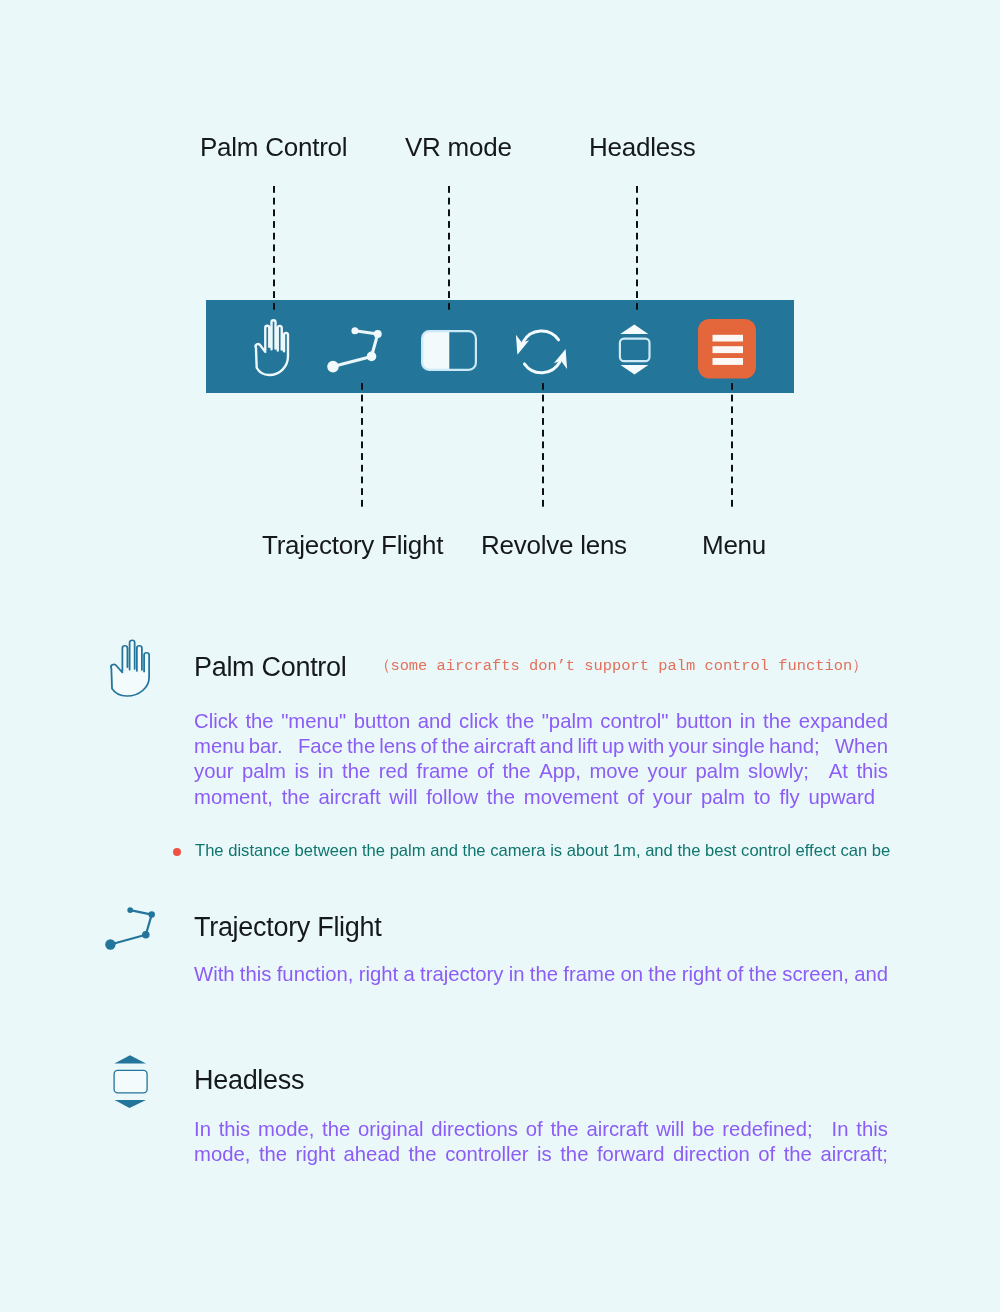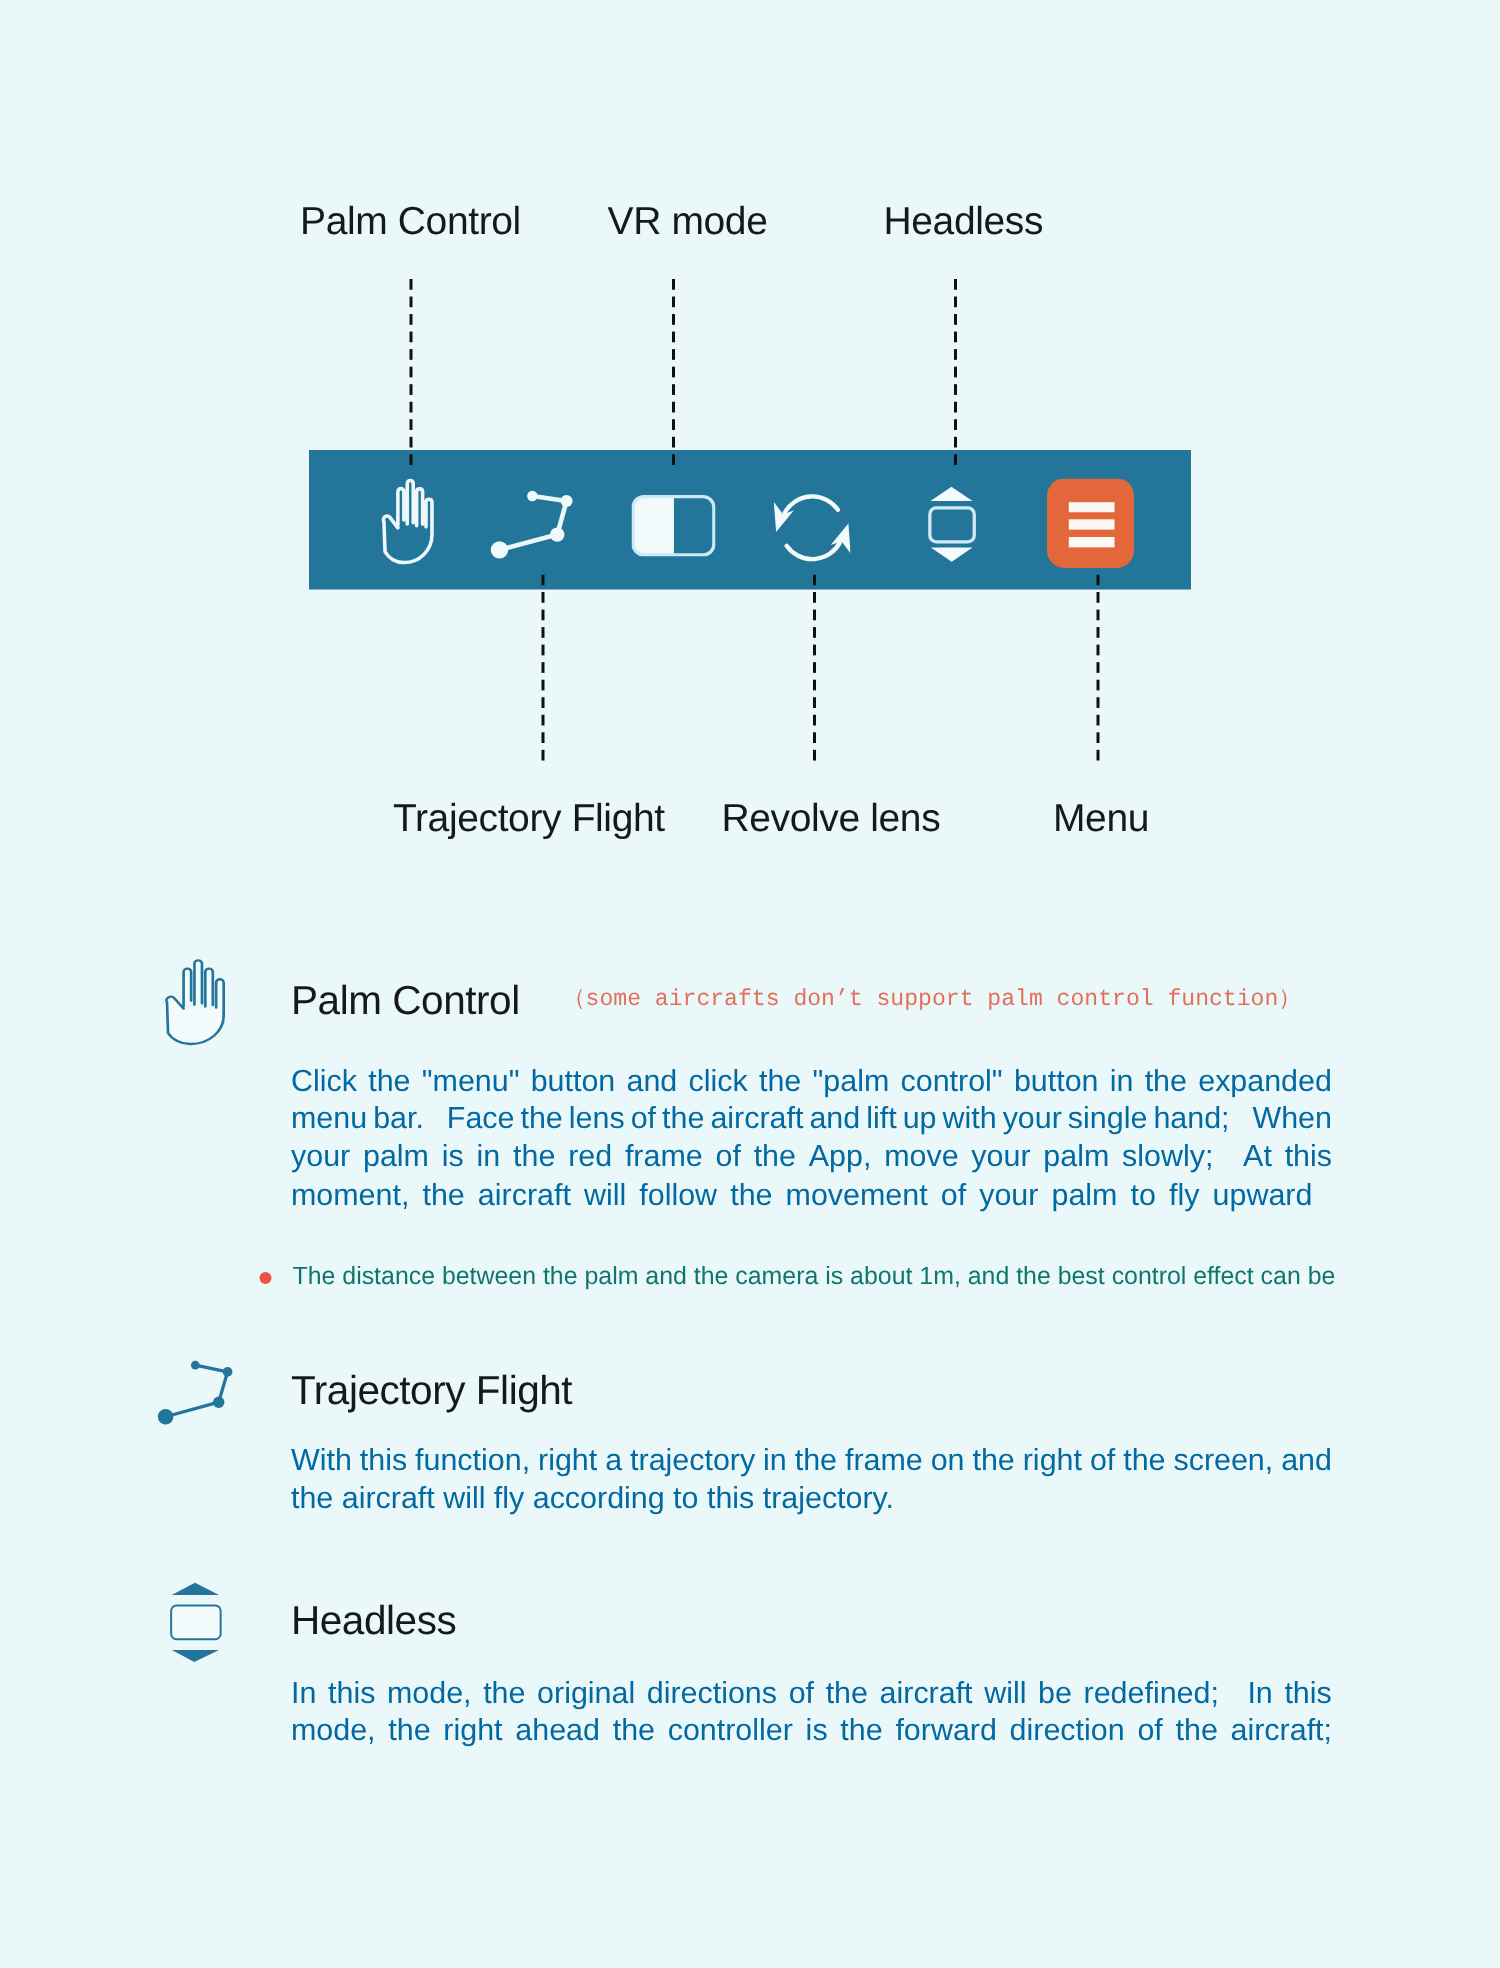--- a/index.html
+++ b/index.html
@@ -14,21 +14,21 @@
   .callout-label{position:absolute;font-size:26px;letter-spacing:-0.25px;color:#16191b;white-space:nowrap;line-height:1;}
   .dash{position:absolute;width:2px;
         background-image:linear-gradient(to bottom,#0d1114 0 7px,rgba(0,0,0,0) 7px 11.7px);
         background-size:2px 11.7px;background-repeat:repeat-y;}
 
   
   .section{position:absolute;left:0;width:1000px;}
   .sec-icon{position:absolute;}
   .sec-title{position:absolute;font-size:27px;letter-spacing:-0.3px;color:#16191b;white-space:nowrap;line-height:1;}
   .sec-note{position:absolute;font-family:Liberation Mono, monospace;font-size:15.4px;color:#e2705a;white-space:nowrap;line-height:1;}
-  .sec-body{position:absolute;font-size:20.3px;color:#0369a1;line-height:25.2px;}
+  .sec-body{position:absolute;font-size:20.3px;color:#8b5cf6;line-height:25.2px;}
   .bline{height:25.2px;display:flex;justify-content:space-between;white-space:pre;}
   .bline.last{justify-content:flex-start;}
   .bullet-row{position:absolute;font-size:16.6px;color:#0f766e;line-height:1;white-space:nowrap;}
   .bullet-dot{position:absolute;width:8px;height:8px;border-radius:50%;background:#ef5242;}
 </style>
 </head>
 <body>
 
 <div class="page">
 
@@ -138,21 +138,20 @@
         <path d="M6.4 40.5 L41.8 30.8 L47.7 10.6 L26.2 6.1" fill="none" stroke="#23759b" stroke-width="2.2" stroke-linecap="round" stroke-linejoin="round"></path>
         <circle cx="6.4" cy="40.5" r="5.2" fill="#23759b"></circle>
         <circle cx="41.8" cy="30.8" r="3.8" fill="#23759b"></circle>
         <circle cx="47.7" cy="10.6" r="3.25" fill="#23759b"></circle>
         <circle cx="26.2" cy="6.1" r="2.9" fill="#23759b"></circle>
       </svg>
     </div>
     <div class="sec-title" style="left:194px;top:914px;">Trajectory Flight</div>
     <div class="sec-body" style="left:194px;top:962px;width:694px;">
       <div class="bline"><span>With</span><span>this</span><span>function,</span><span>right</span><span>a</span><span>trajectory</span><span>in</span><span>the</span><span>frame</span><span>on</span><span>the</span><span>right</span><span>of</span><span>the</span><span>screen,</span><span>and</span></div>
-      <div class="bline last">the aircraft will fly according to this trajectory.</div>
     </div>
   </div>
 
   <div class="section">
     <div class="sec-icon" style="left:112px;top:1053px;">
       <svg width="38" height="58" viewBox="0 0 38 58" aria-hidden="true">
         <path d="M18 2.2 L34 10.4 H2.4 Z" fill="#23759b"></path>
         <rect x="2.1" y="17.3" width="33" height="22.5" rx="3.6" ry="3.6" fill="#f4fbfc" stroke="#23759b" stroke-width="1.3"></rect>
         <path d="M17.5 55 L34 47 H2.6 Z" fill="#23759b"></path>
       </svg>

